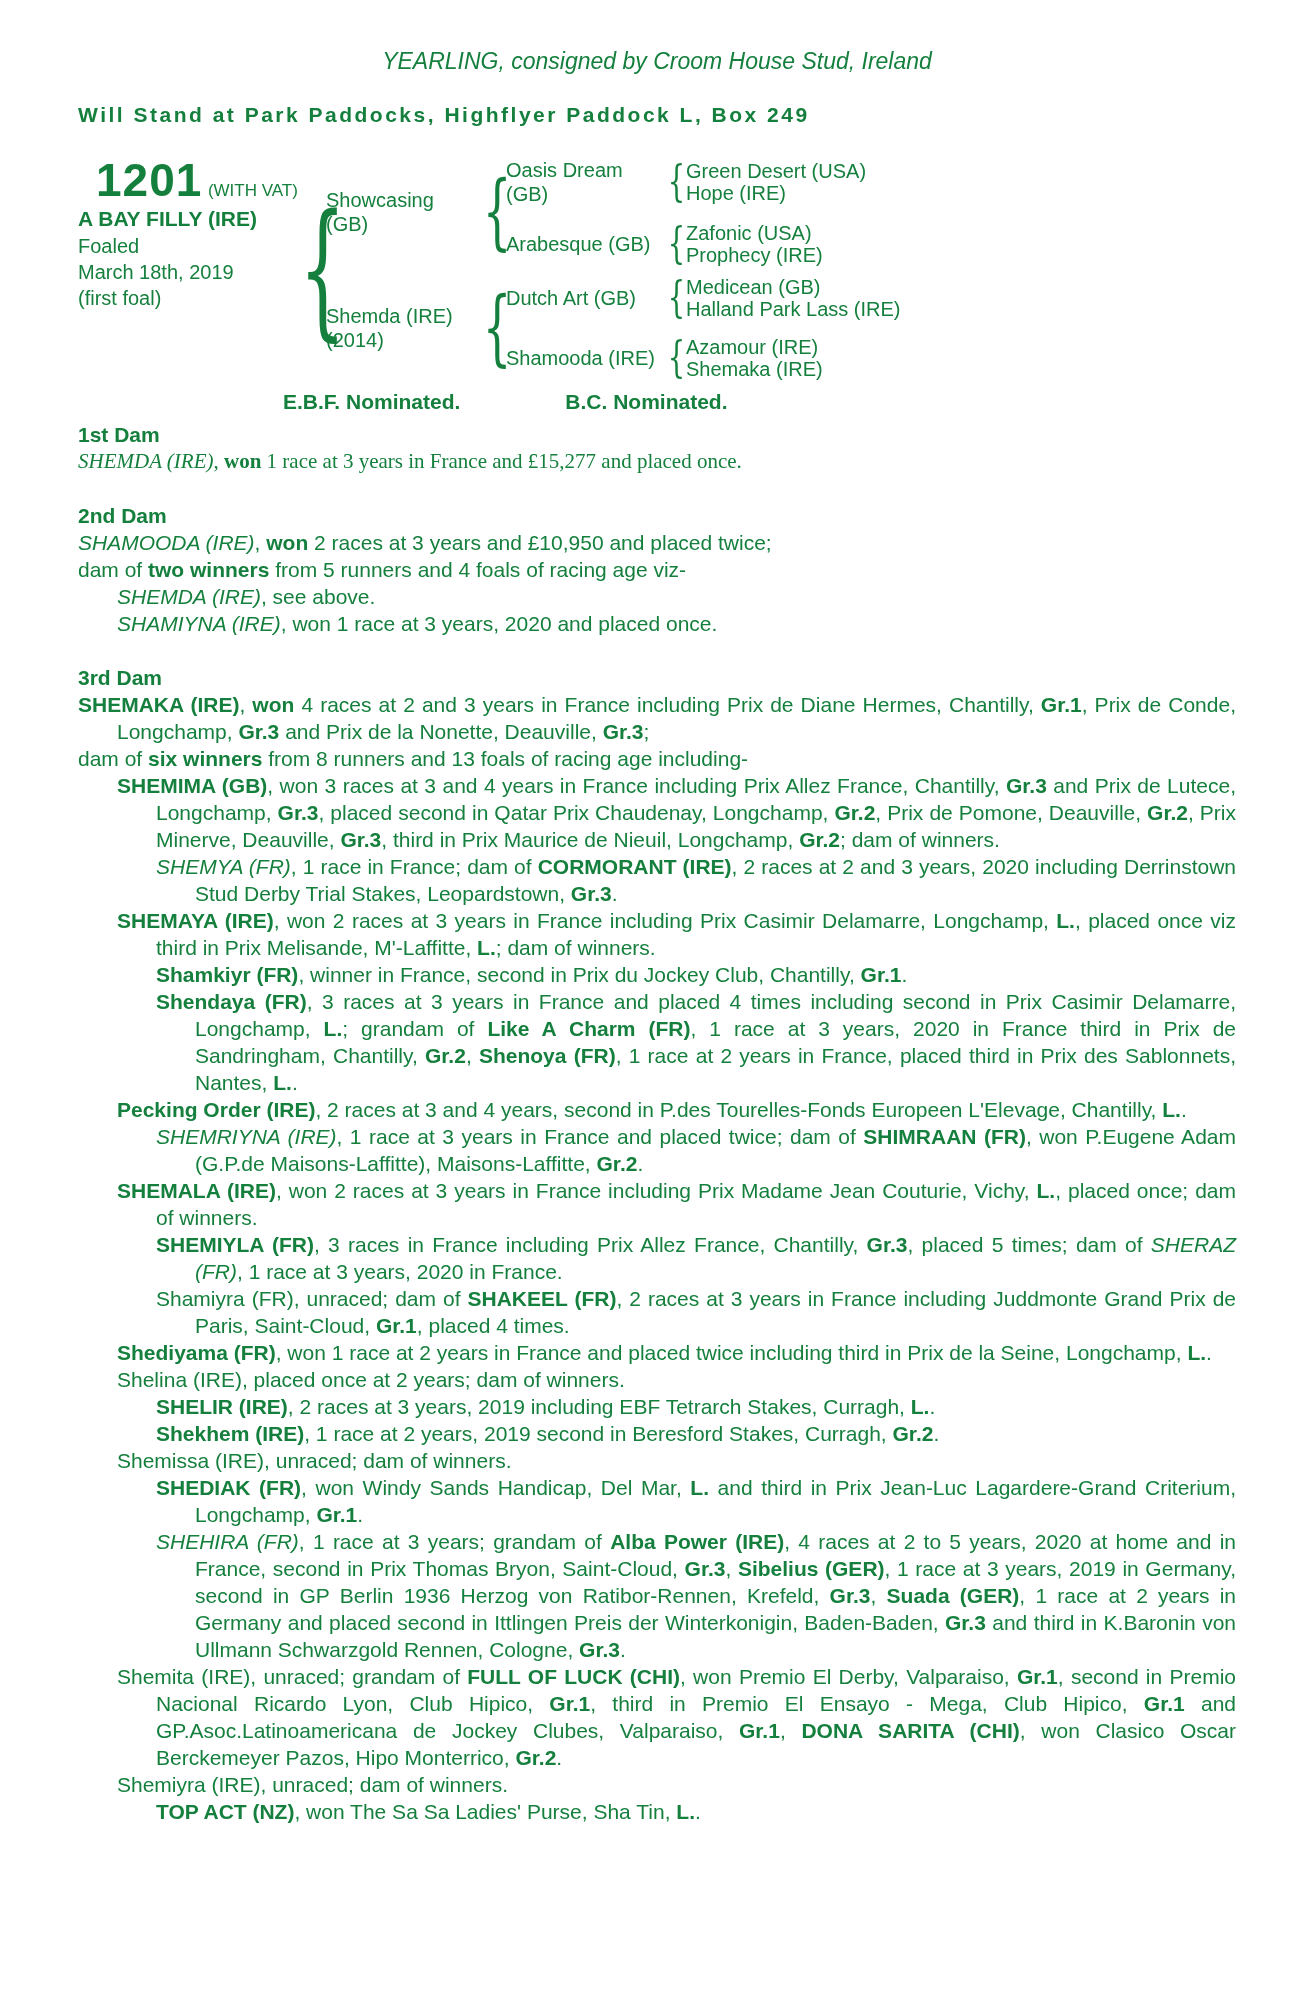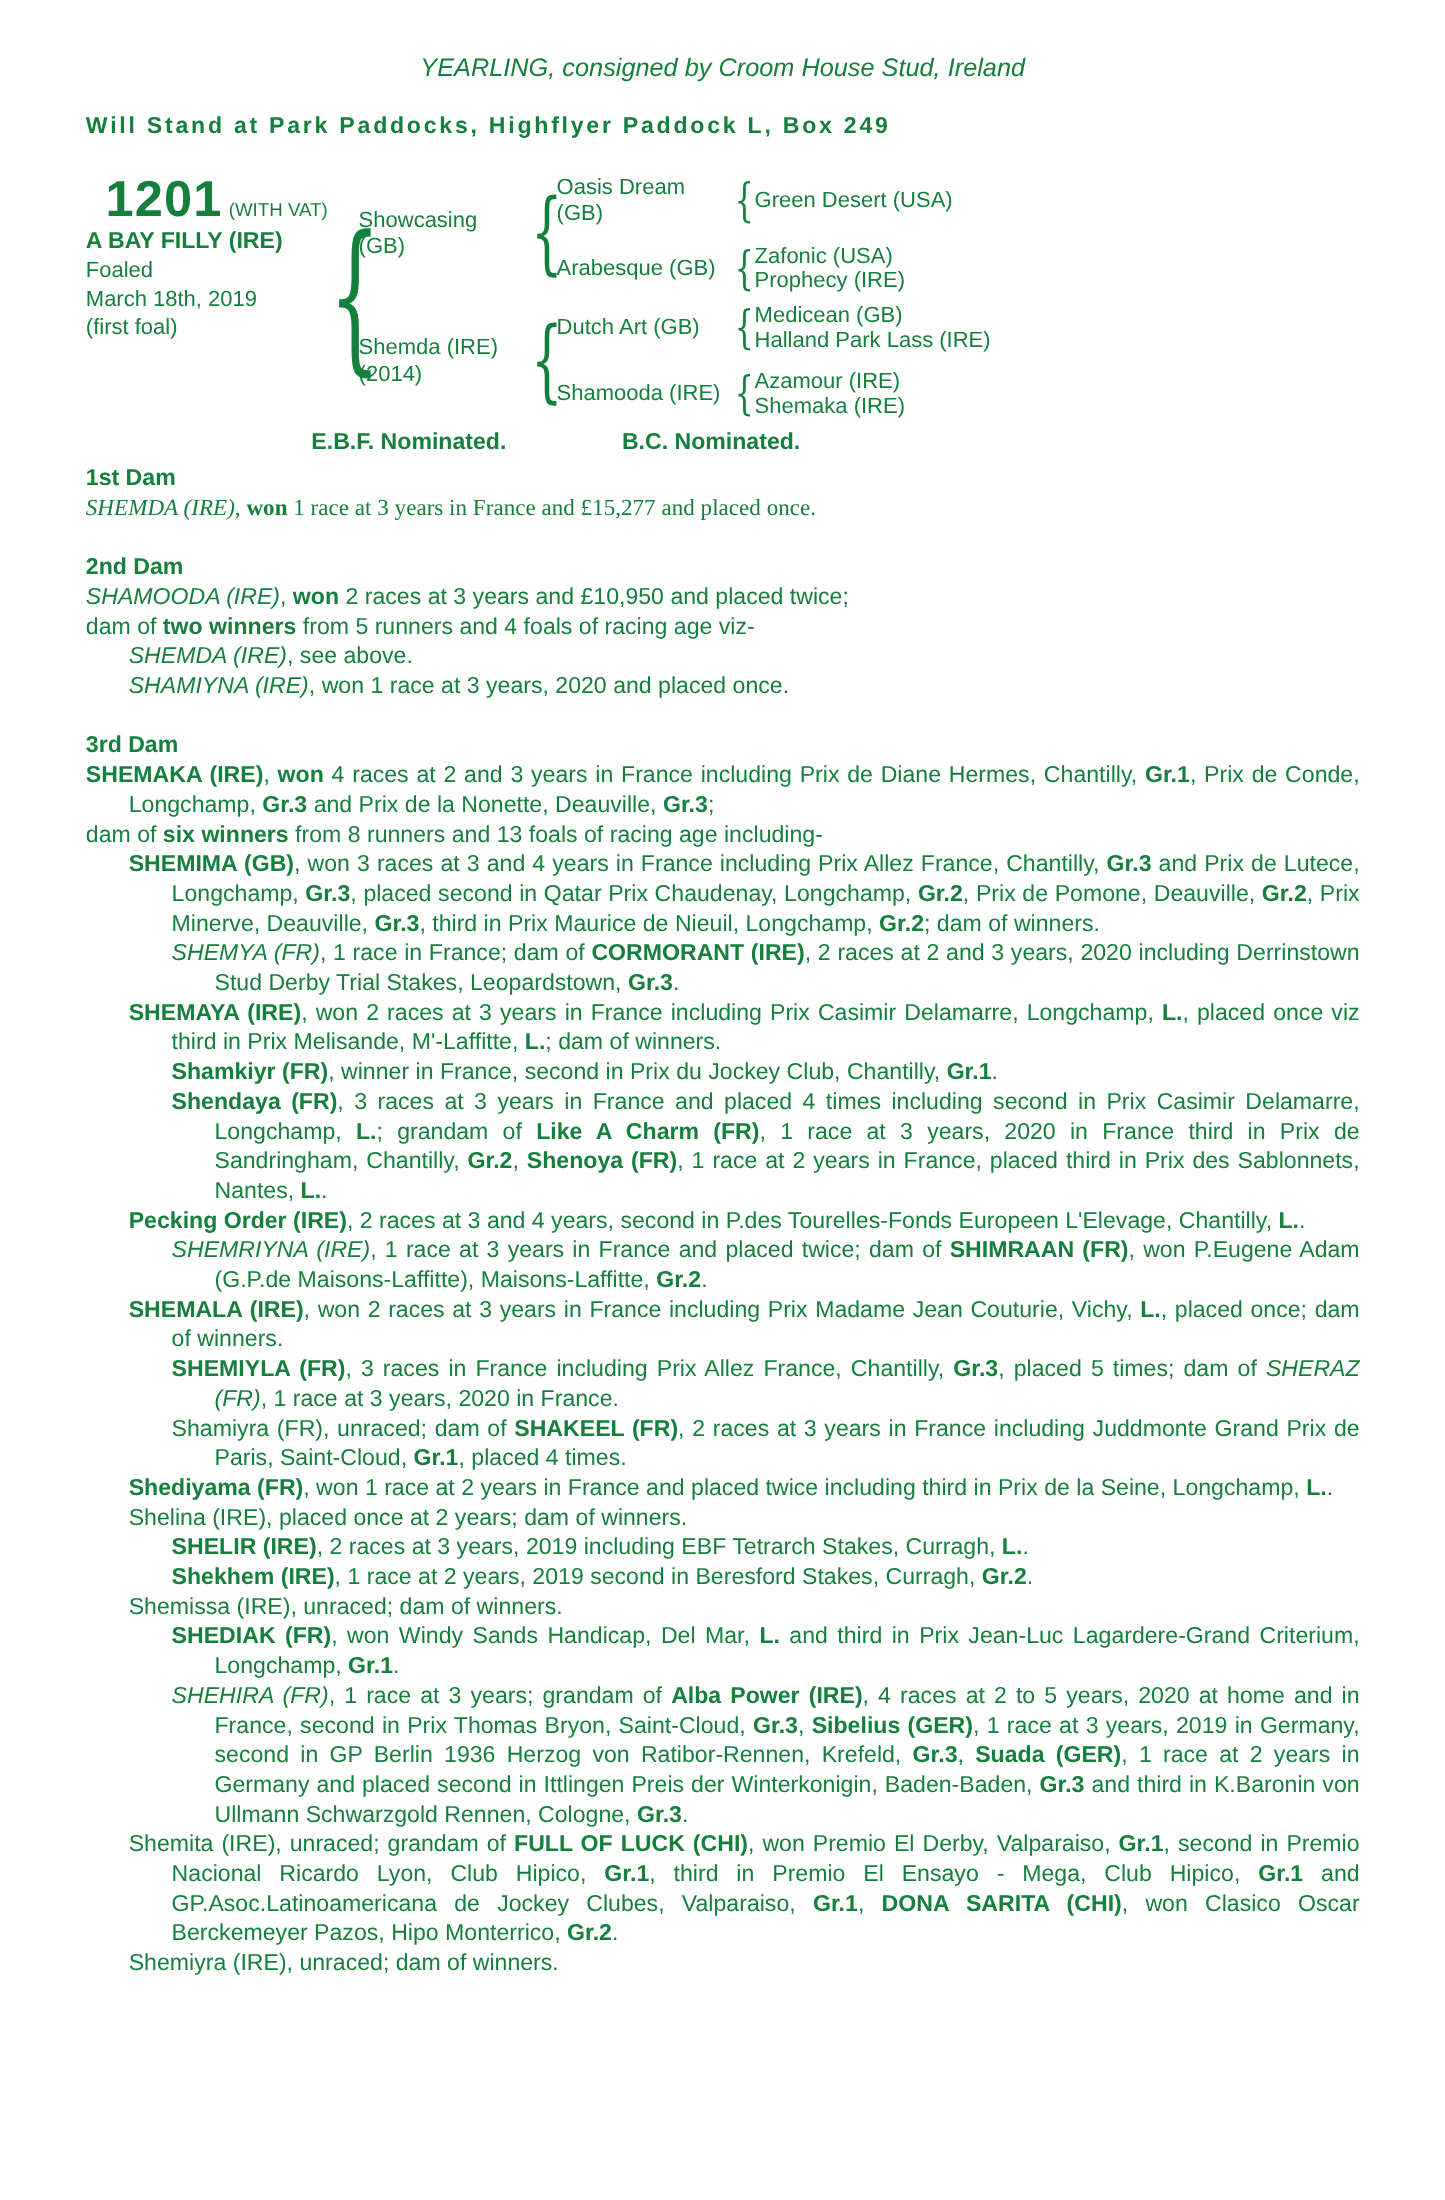--- a/index.html
+++ b/index.html
@@ -77,20 +77,21 @@
 
         <div class="half">
           <div class="gen1">Showcasing (GB)</div>
           <div class="brace large">{</div>
           <div class="units">
             <div class="unit">
               <div class="gen2">Oasis Dream (GB)</div>
               <div class="brace small">{</div>
               <div class="pair">
                 <div>Green Desert (USA)</div>
+                <div>Hope (IRE)</div>
               </div>
             </div>
             <div class="unit">
               <div class="gen2">Arabesque (GB)</div>
               <div class="brace small">{</div>
               <div class="pair">
                 <div>Zafonic (USA)</div>
                 <div>Prophecy (IRE)</div>
               </div>
             </div>
@@ -154,15 +155,16 @@
       <div class="para" style="padding-left: 117px; text-indent: -39px;"><span>Shamiyra (FR), unraced; dam of </span><span class="b">SHAKEEL (FR)</span><span>, 2 races at 3 years in France including Juddmonte Grand Prix de Paris, Saint-Cloud, </span><span class="b">Gr.1</span><span>, placed 4 times.</span></div>
       <div class="para" style="padding-left: 78px; text-indent: -39px;"><span class="b">Shediyama (FR)</span><span>, won 1 race at 2 years in France and placed twice including third in Prix de la Seine, Longchamp, </span><span class="b">L.</span><span>.</span></div>
       <div class="para" style="padding-left: 78px; text-indent: -39px;"><span>Shelina (IRE), placed once at 2 years; dam of winners.</span></div>
       <div class="para" style="padding-left: 117px; text-indent: -39px;"><span class="b">SHELIR (IRE)</span><span>, 2 races at 3 years, 2019 including EBF Tetrarch Stakes, Curragh, </span><span class="b">L.</span><span>.</span></div>
       <div class="para" style="padding-left: 117px; text-indent: -39px;"><span class="b">Shekhem (IRE)</span><span>, 1 race at 2 years, 2019 second in Beresford Stakes, Curragh, </span><span class="b">Gr.2</span><span>.</span></div>
       <div class="para" style="padding-left: 78px; text-indent: -39px;"><span>Shemissa (IRE), unraced; dam of winners.</span></div>
       <div class="para" style="padding-left: 117px; text-indent: -39px;"><span class="b">SHEDIAK (FR)</span><span>, won Windy Sands Handicap, Del Mar, </span><span class="b">L.</span><span> and third in Prix Jean-Luc Lagardere-Grand Criterium, Longchamp, </span><span class="b">Gr.1</span><span>.</span></div>
       <div class="para" style="padding-left: 117px; text-indent: -39px;"><span class="i">SHEHIRA (FR)</span><span>, 1 race at 3 years; grandam of </span><span class="b">Alba Power (IRE)</span><span>, 4 races at 2 to 5 years, 2020 at home and in France, second in Prix Thomas Bryon, Saint-Cloud, </span><span class="b">Gr.3</span><span>, </span><span class="b">Sibelius (GER)</span><span>, 1 race at 3 years, 2019 in Germany, second in GP Berlin 1936 Herzog von Ratibor-Rennen, Krefeld, </span><span class="b">Gr.3</span><span>, </span><span class="b">Suada (GER)</span><span>, 1 race at 2 years in Germany and placed second in Ittlingen Preis der Winterkonigin, Baden-Baden, </span><span class="b">Gr.3</span><span> and third in K.Baronin von Ullmann Schwarzgold Rennen, Cologne, </span><span class="b">Gr.3</span><span>.</span></div>
       <div class="para" style="padding-left: 78px; text-indent: -39px;"><span>Shemita (IRE), unraced; grandam of </span><span class="b">FULL OF LUCK (CHI)</span><span>, won Premio El Derby, Valparaiso, </span><span class="b">Gr.1</span><span>, second in Premio Nacional Ricardo Lyon, Club Hipico, </span><span class="b">Gr.1</span><span>, third in Premio El Ensayo - Mega, Club Hipico, </span><span class="b">Gr.1</span><span> and GP.Asoc.Latinoamericana de Jockey Clubes, Valparaiso, </span><span class="b">Gr.1</span><span>, </span><span class="b">DONA SARITA (CHI)</span><span>, won Clasico Oscar Berckemeyer Pazos, Hipo Monterrico, </span><span class="b">Gr.2</span><span>.</span></div>
       <div class="para" style="padding-left: 78px; text-indent: -39px;"><span>Shemiyra (IRE), unraced; dam of winners.</span></div>
+      <div class="para" style="padding-left: 117px; text-indent: -39px;"><span class="b">TOP ACT (NZ)</span><span>, won The Sa Sa Ladies' Purse, Sha Tin, </span><span class="b">L.</span><span>.</span></div>
     </div>
 
 </div>
 
 </body></html>

